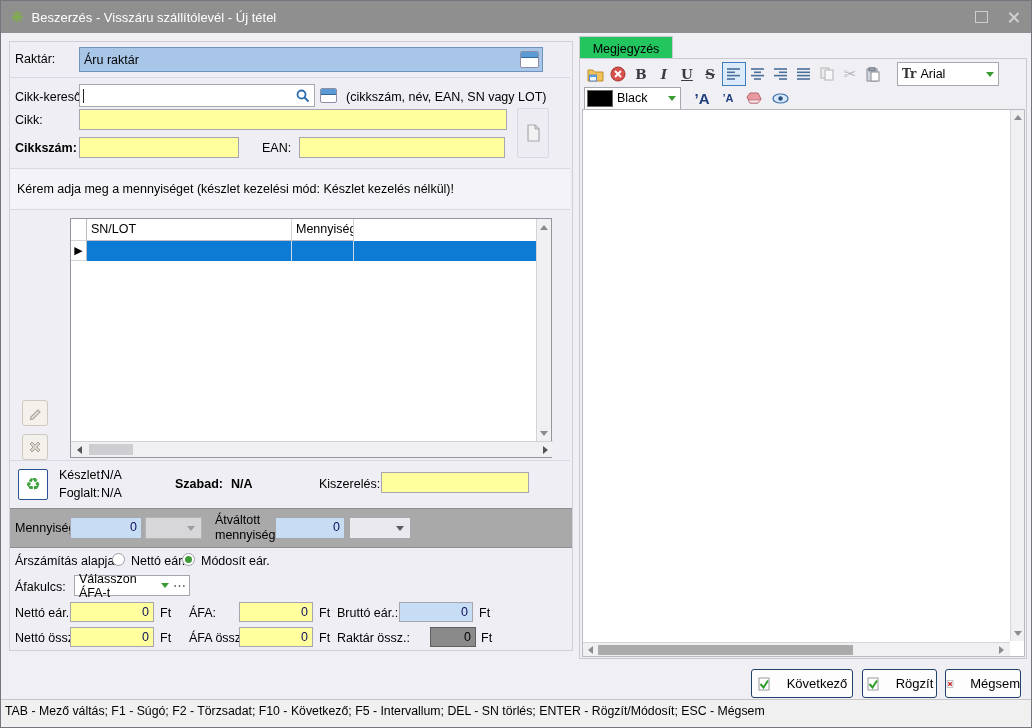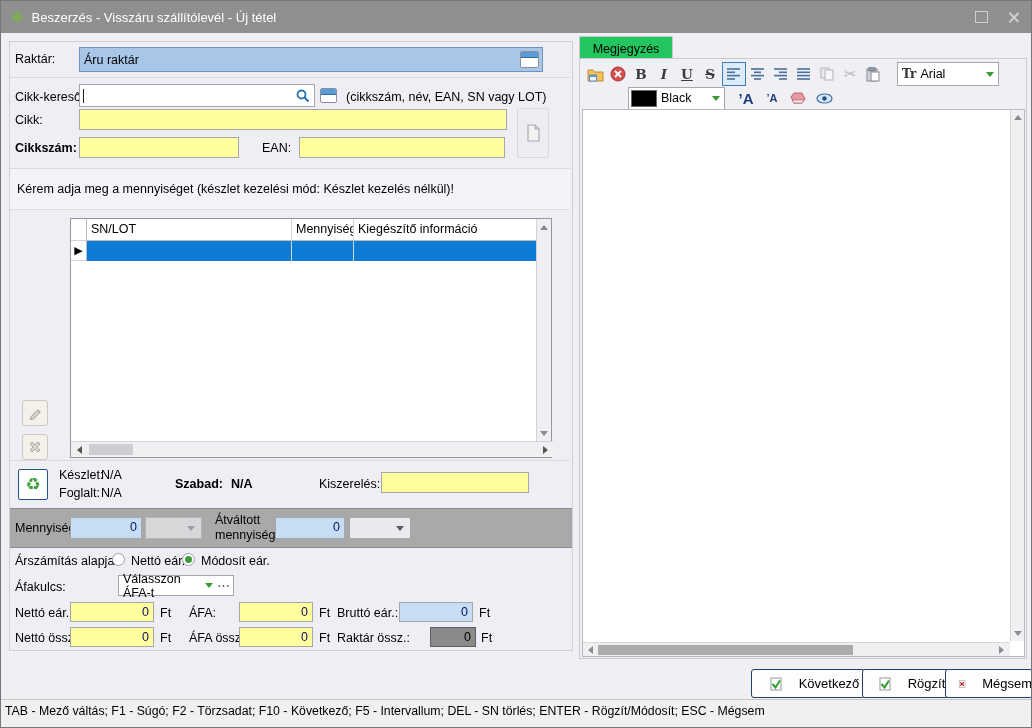--- a/index.html
+++ b/index.html
@@ -50,24 +50,24 @@
   
   .band{position:absolute;left:0;width:562px;background:#a9a9a9;border-top:1px solid #8e8e8e;border-bottom:1px solid #8e8e8e;}
   .dropdown{background:#e9e9ee;border:1px solid #a6a6ae;display:flex;align-items:center;justify-content:flex-end;padding-right:6px;}
   .dropdown.dis{background:#d7d7da;border-color:#b4b4b8;}
   
   .tab{position:absolute;background:#22c55e;border:1px solid #c9c9d2;border-bottom:none;font-size:12.5px;display:flex;align-items:center;justify-content:center;text-align:center;}
   .rpanel{position:absolute;background:#efeff4;border:1px solid #c9c9d2;}
   .tbtn{width:22px;height:22px;display:flex;align-items:center;justify-content:center;}
   .tbtn.sel{border:1px solid #3f7fbf;background:#dcebf9;}
   .tb-txt{font-family:"DejaVu Serif",serif;font-size:13.5px;font-weight:bold;color:#3a3a42;}
-  .combo{background:#fff;border:1px solid #a6a6ae;display:flex;align-items:center;font-size:12.5px;margin-left:44px;}
+  .combo{background:#fff;border:1px solid #a6a6ae;display:flex;align-items:center;font-size:12.5px;}
   .editor{position:absolute;background:#fff;border:1px solid #b9b9c1;}
   
-  .fbtn{position:absolute;height:27px;background:#fdfdfd;border:1px solid #20406e;border-radius:3px;display:flex;align-items:center;justify-content:center;gap:16px;font-size:13px;color:#000;padding-left:12px;}
+  .fbtn{position:absolute;height:27px;background:#fdfdfd;border:1px solid #20406e;border-radius:3px;display:flex;align-items:center;justify-content:center;gap:16px;font-size:13px;color:#000;}
   .statusbar{position:absolute;left:0;bottom:0;width:100%;height:28px;background:#f0f0f0;border-top:1px solid #c6c6c6;font-size:12.3px;color:#000;padding:4px 0 0 4px;box-sizing:border-box;}
   .caret{width:1px;height:14px;background:#222;}
   .msgbox{position:absolute;background:#f3f3f8;border-top:1px solid #d9d9e1;border-bottom:1px solid #d9d9e1;display:flex;align-items:center;}
 </style>
 </head>
 <body>
 
 <div class="window">
 
   <div class="titlebar">
@@ -119,21 +119,20 @@
 
     <div class="msgbox" style="left:0;top:126px;width:560px;height:40px;">
       <span class="lbl" style="padding-left:7px;">Kérem adja meg a mennyiséget (készlet kezelési mód: Készlet kezelés nélkül)!</span>
     </div>
 
     <div class="abs tbl" style="left:60px;top:176px;width:482px;height:240px;">
 
       <div class="abs marker" style="left:0;top:0;width:16px;height:22px;"></div>
       <div class="abs th" style="left:16px;top:0;width:205px;height:22px;">SN/LOT</div>
       <div class="abs th" style="left:221px;top:0;width:62px;height:22px;">Mennyiség</div>
-      <div class="abs th" style="left:283px;top:0;width:183px;height:22px;border-right:none;">Kiegészítő információ</div>
 
       <div class="abs marker" style="left:0;top:22px;width:16px;height:20px;">▶</div>
       <div class="abs selrow" style="left:16px;top:22px;width:205px;height:20px;"></div>
       <div class="abs selrow" style="left:221px;top:22px;width:62px;height:20px;"></div>
       <div class="abs selrow" style="left:283px;top:22px;width:183px;height:20px;border-right:none;"></div>
 
       <div class="abs sbtrack" style="right:0;top:0;width:15px;height:222px;border-left:1px solid #d2d2d8;">
         <div class="cen" style="height:16px;">
             <span class="tri-up"></span>
           </div>

